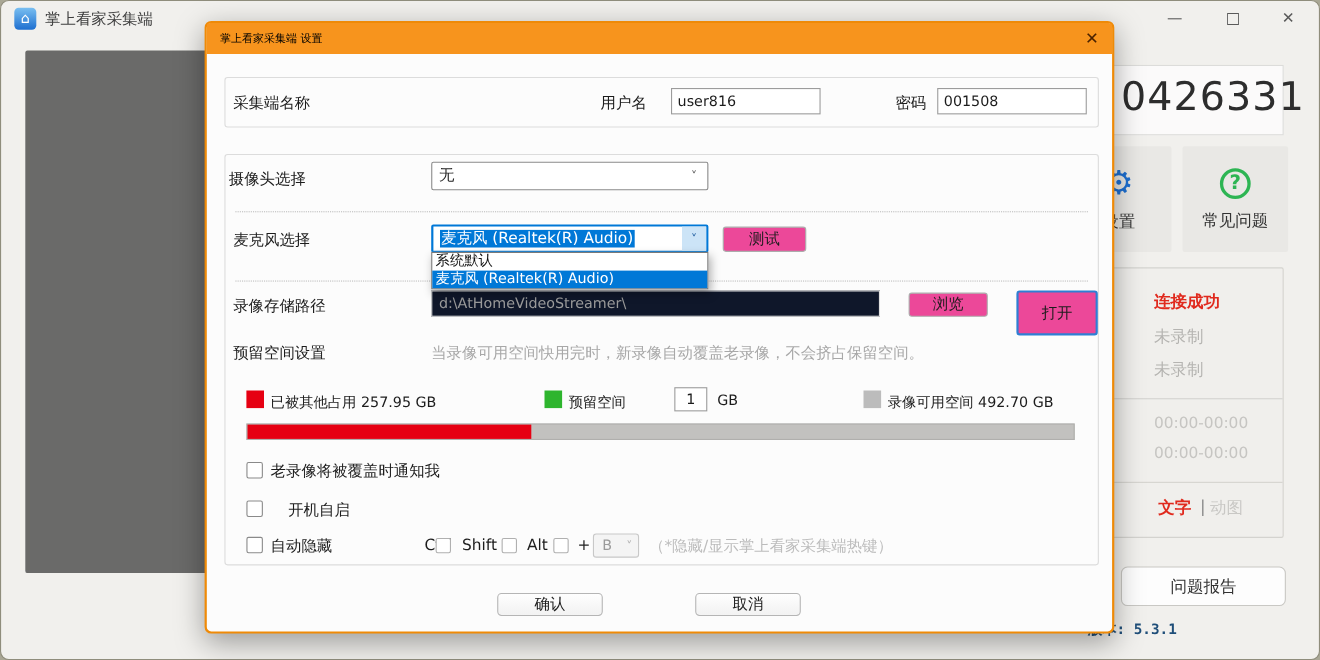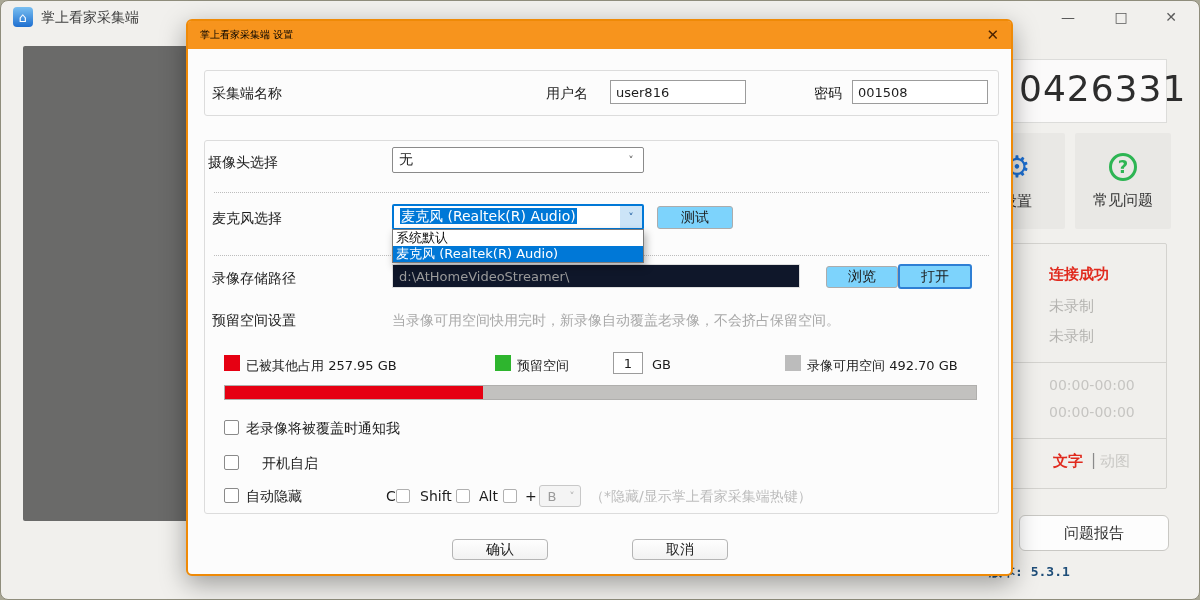--- a/index.html
+++ b/index.html
@@ -50,21 +50,21 @@
   .txt-input { border:1px solid #9c9c9c; background:#fff; font-size:13px; color:#1c1c1c;
     padding:0 5px; font-family:inherit; }
   .combo { border:1px solid #8a8a8a; background:#fff; border-radius:2px;
     display:flex; align-items:center; font-size:14px; color:#1c1c1c; }
   .combo .cv { flex:1; padding:0 6px; }
   .chev { width:24px; text-align:center; color:#555; font-size:11px; }
   #mic-combo { border:2px solid #0078d7; }
   #mic-combo .sel { background:#0078d7; color:#fff; padding:0 1px; }
   #mic-combo .chev-zone { width:22px; align-self:stretch; background:#cce4f7;
     display:flex; align-items:center; justify-content:center; color:#1b5a9e; font-size:11px; }
-  .btn { background:#7dd3fc; border:1px solid #acacac; border-radius:3px; font-size:14px;
+  .btn { background:#ec4899; border:1px solid #acacac; border-radius:3px; font-size:14px;
     color:#1c1c1c; display:flex; align-items:center; justify-content:center; }
   .btn-default { border:2px solid #2e7fd4; }
   .dotted { border-top:1px dotted #bdbdbd; }
   #mic-popup { position:absolute; background:#fff; border:1px solid #7a7a7a;
     box-shadow:2px 4px 8px rgba(0,0,0,.3); z-index:20; }
   .popup-item { height:16px; line-height:16px; font-size:13px; padding:0 3px; color:#111;
     white-space:nowrap; overflow:hidden; }
   .popup-item.selected { background:#0078d7; color:#fff; }
   .path-input { background:#0f172a; border:1px solid #dfdfdf; color:#9a9a9a; font-size:13px;
     padding:0 6px; display:flex; align-items:center; }
@@ -156,21 +156,21 @@
   <div class="abs dotted" style="left:26px; top:234px; width:775px;"></div>
 
   <div id="mic-popup" style="left:204px; top:208px; width:252px;">
     <div class="popup-item">系统默认</div>
     <div class="popup-item selected">麦克风 (Realtek(R) Audio)</div>
   </div>
 
   <div class="abs lbl" style="left:24px; top:249px;">录像存储路径</div>
   <div class="abs path-input" style="left:204px; top:243px; width:408px; height:24px;">d:\AtHomeVideoStreamer\</div>
   <div class="abs btn" style="left:638px; top:245px; width:72px; height:22px;">浏览</div>
-  <div class="abs btn btn-default" style="left:710px; top:243px; width:74px; height:25px;">打开</div>
+  <div class="abs btn btn-default" style="left:736px; top:243px; width:74px; height:41px;">打开</div>
 
   <div class="abs lbl" style="left:24px; top:291px;">预留空间设置</div>
   <div class="abs desc" style="left:204px; top:291px;">当录像可用空间快用完时，新录像自动覆盖老录像，不会挤占保留空间。</div>
 
   <span class="abs swatch" style="left:36px; top:334px; background:#e60012;"></span>
   <span class="abs legend-lbl" style="left:58px; top:336px;">
     <span>已被其他占用</span>&nbsp;<span>257.95 GB</span></span>
   <span class="abs swatch" style="left:307px; top:334px; background:#2eb52e;"></span>
   <span class="abs legend-lbl" style="left:329px; top:336px;">预留空间</span>
   <input class="abs txt-input" style="left: 425px; top: 331px; width: 30px; height: 22px; text-align: center;" value="1">

